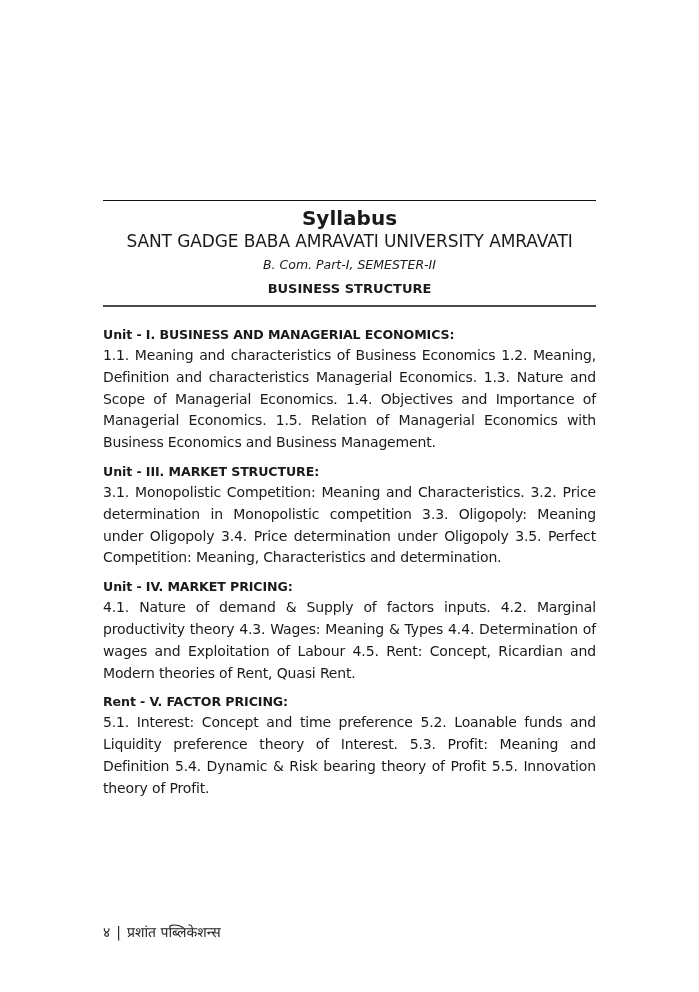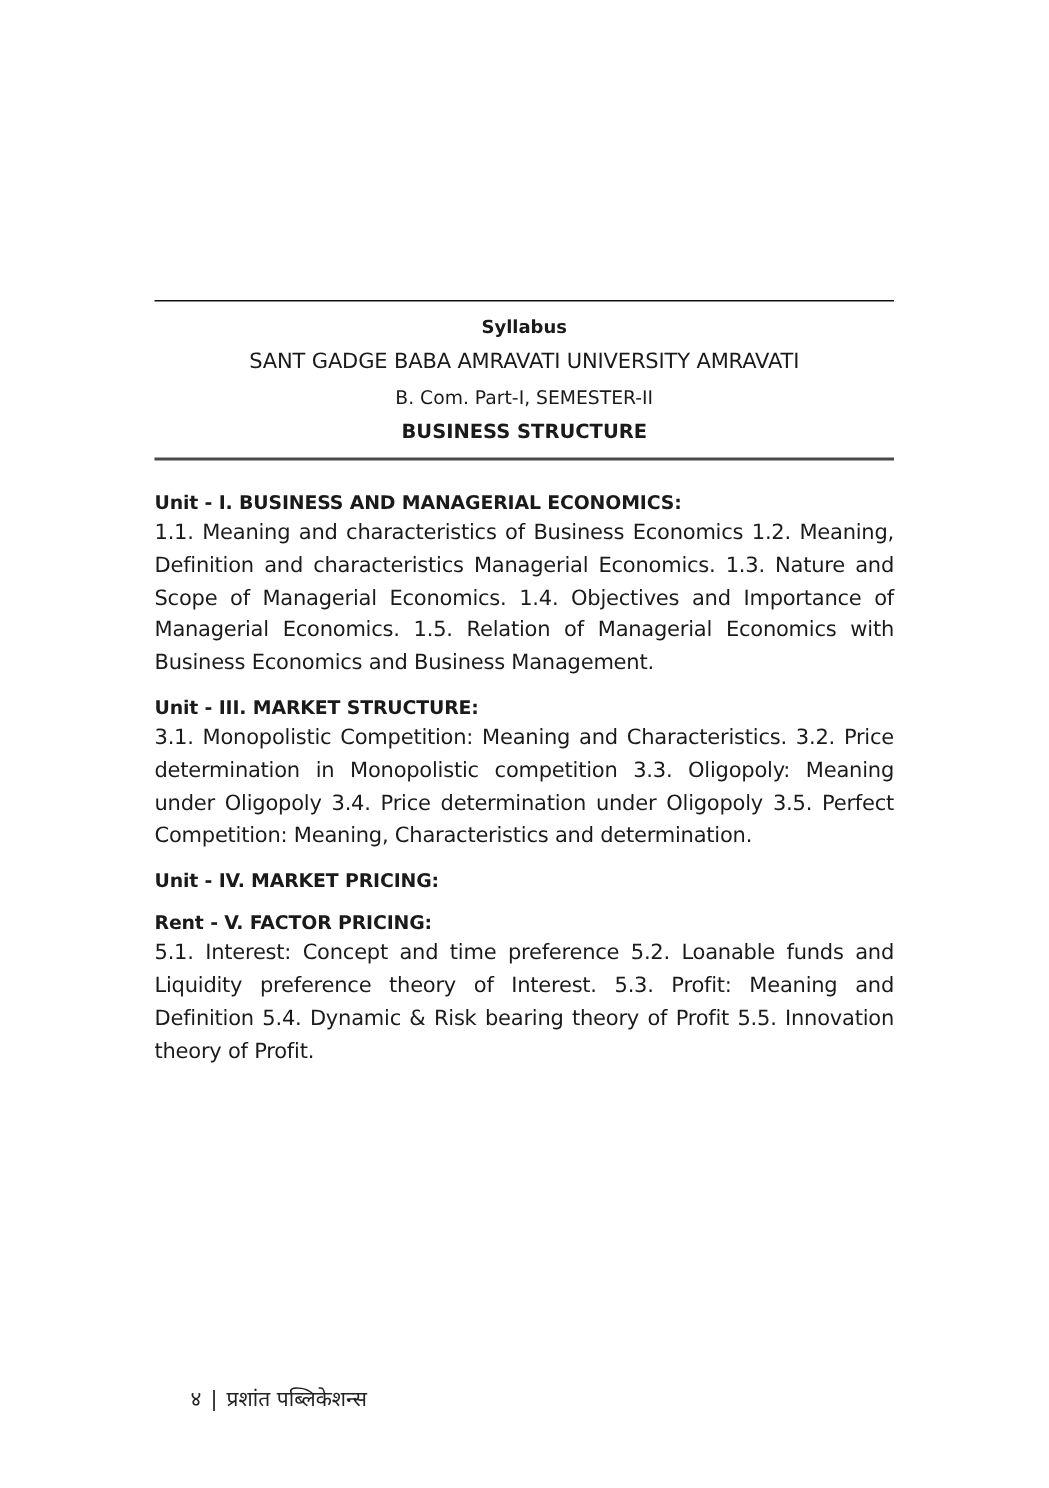--- a/index.html
+++ b/index.html
@@ -25,30 +25,31 @@
       height: 1px;
       background: #111111;
       width: 100%;
     }
     .header {
       text-align: center;
       padding-top: 4px;
     }
     .syllabus-title {
       font-weight: bold;
-      font-size: 12px;
+      font-size: 20px;
       line-height: 22px;
       margin-top: 2px;
     }
     .university {
-      font-size: 14px;
+      font-size: 17px;
       line-height: 24px;
       letter-spacing: -0.1px;
     }
     .course {
+      font-style: italic;
       font-size: 12.5px;
       line-height: 24px;
     }
     .subject {
       font-weight: bold;
       font-size: 13px;
       line-height: 24px;
     }
     .rule-bottom {
       height: 2px;
@@ -75,21 +76,20 @@
       letter-spacing: -0.15px;
     }
     .footer {
       position: absolute;
       left: 103px;
       top: 922px;
       font-family: "DejaVu Sans", sans-serif;
       font-size: 14px;
       color: #222222;
       white-space: nowrap;
-      margin-left: 24px;
     }
     .footer .sep {
       margin: 0 6px;
     }
   </style>
 </head>
 <body>
 
 <div class="page">
   <div class="rule-top"></div>
@@ -109,20 +109,21 @@
       <div class="unit-body">1.1. Meaning and characteristics of Business Economics 1.2. Meaning, Definition and characteristics Managerial Economics. 1.3. Nature and Scope of Managerial Economics. 1.4. Objectives and Importance of Managerial Economics. 1.5. Relation of Managerial Economics with Business Economics and Business Management.</div>
     </div>
     <div class="unit">
     </div>
     <div class="unit">
       <div class="unit-title">Unit - III. MARKET STRUCTURE:</div>
       <div class="unit-body">3.1. Monopolistic Competition: Meaning and Characteristics. 3.2. Price determination in Monopolistic competition 3.3. Oligopoly: Meaning under Oligopoly 3.4. Price determination under Oligopoly 3.5. Perfect Competition: Meaning, Characteristics and determination.</div>
     </div>
     <div class="unit">
       <div class="unit-title">Unit - IV. MARKET PRICING:</div>
+      <div class="unit-body">4.1. Nature of demand &amp; Supply of factors inputs. 4.2. Marginal productivity theory 4.3. Wages: Meaning &amp; Types 4.4. Determination of wages and Exploitation of Labour 4.5. Rent: Concept, Ricardian and Modern theories of Rent, Quasi Rent.</div>
     </div>
     <div class="unit">
       <div class="unit-title">Rent - V. FACTOR PRICING:</div>
       <div class="unit-body">5.1. Interest: Concept and time preference 5.2. Loanable funds and Liquidity preference theory of Interest. 5.3. Profit: Meaning and Definition 5.4. Dynamic &amp; Risk bearing theory of Profit 5.5. Innovation theory of Profit.</div>
     </div>
   </div>
 </div>
 
 <div class="footer">
   <span>४</span><span class="sep">|</span><span>प्रशांत पब्लिकेशन्स</span>

